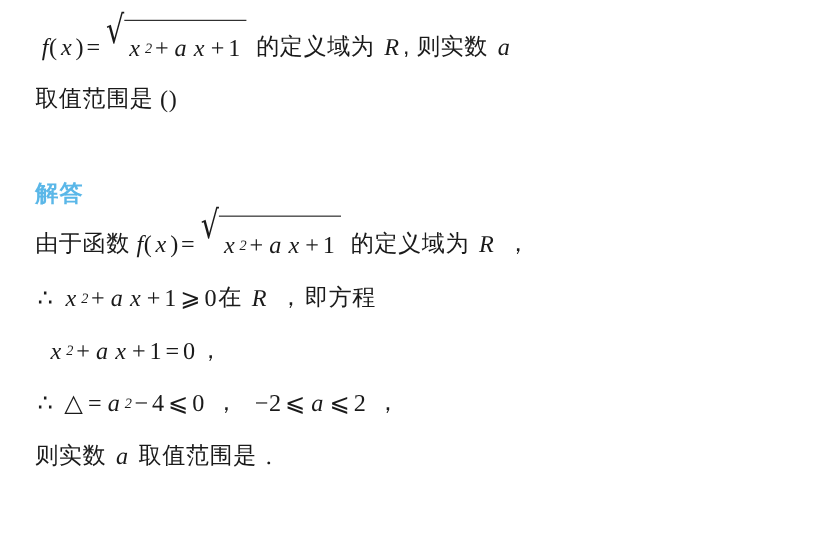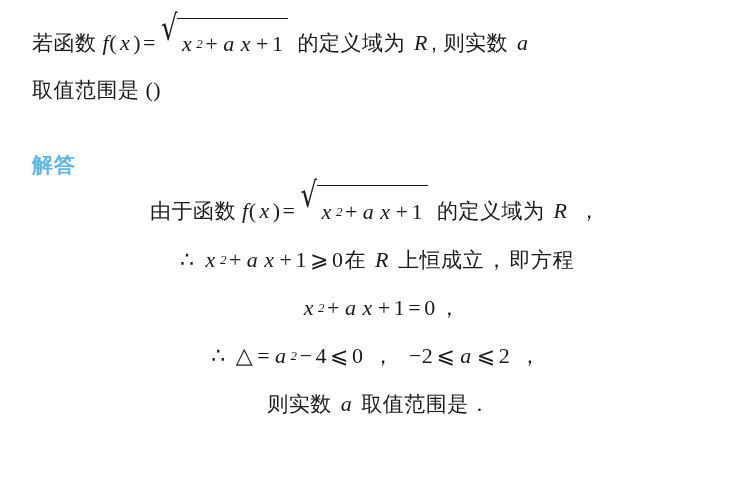--- a/index.html
+++ b/index.html
@@ -89,29 +89,28 @@
     font-style: italic;
     vertical-align: super;
     line-height: 0;
     padding-left: 1px;
   }
   .answer-header {
     color: #5ab7e8;
     font-family: "Liberation Sans", "DejaVu Sans", sans-serif;
     font-size: 21px;
     font-weight: 700;
-    margin-top: 38px;
+    margin-top: 49px;
     margin-bottom: 6px;
     letter-spacing: 1px;
   }
   .s-line {
     font-size: 22px;
     line-height: 48px;
     letter-spacing: 0.5px;
-    justify-content: center;
   }
   .sp {
     display: inline-block;
     width: 6px;
   }
   .sp-wide {
     display: inline-block;
     width: 11px;
   }
   .comma {
@@ -121,21 +120,20 @@
   }
 </style>
 </head>
 <body>
 
 <div class="page">
 
   <div class="question-block">
 
     <div class="line q-line">
-      <span class="cjk">若函数</span>
       <span class="sp"></span>
       <span class="fn">f</span>
       <span class="paren">(</span>
       <span class="mathvar">x</span>
       <span class="paren">)</span>
       <span class="mathop">=</span>
       <span class="sqrt">
         <span class="radical">√</span>
         <span class="radicand">
           <span class="mathvar">x</span>
@@ -205,21 +203,20 @@
       <span class="mathvar">a</span>
       <span class="mathvar">x</span>
       <span class="mathop">+</span>
       <span class="mathnum">1</span>
       <span class="mathop">⩾</span>
       <span class="mathnum">0</span>
       <span class="cjk">在</span>
       <span class="sp"></span>
       <span class="mathvar">R</span>
       <span class="sp"></span>
-      <span class="cjk">上恒成立</span>
       <span class="comma">，</span>
       <span class="cjk">即方程</span>
     </div>
 
     <div class="line s-line">
       <span class="sp-wide"></span>
       <span class="mathvar">x</span>
         <sup class="exp">2</sup>
       <span class="mathop">+</span>
       <span class="mathvar">a</span>

